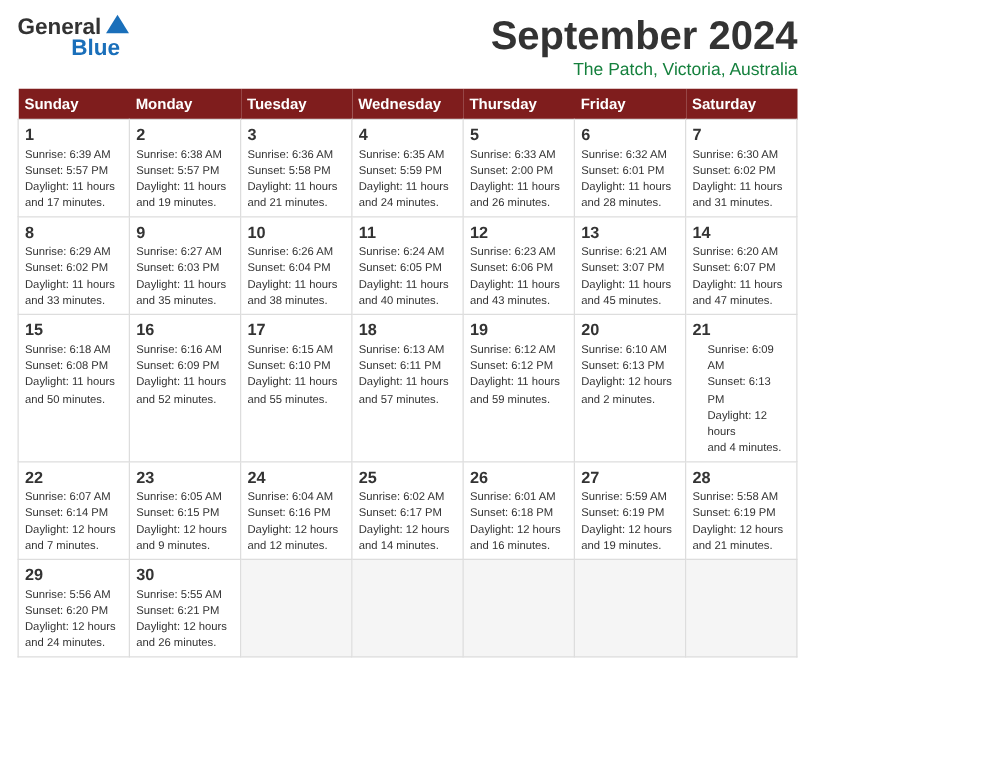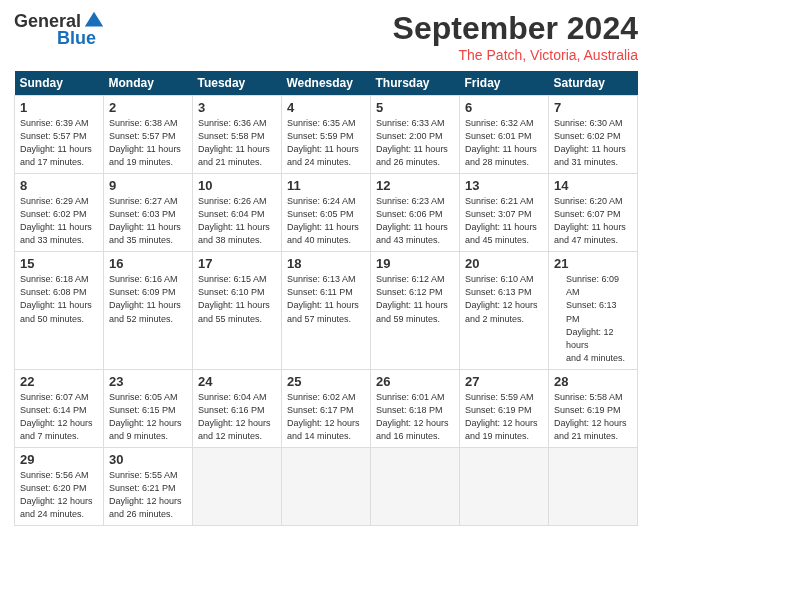--- a/index.html
+++ b/index.html
@@ -47,29 +47,29 @@
     .title-area {
       text-align: right;
     }
     .month-title {
       font-size: 32px;
       font-weight: bold;
       color: #333;
     }
     .subtitle {
       font-size: 14px;
-      color: #ef4444;
+      color: #15803d;
     }
     table {
       width: 100%;
       border-collapse: collapse;
       table-layout: fixed;
     }
     th {
-      background-color: #0c4a6e;
+      background-color: #7f1d1d;
       color: white;
       text-align: left;
       padding: 5px 5px;
       font-size: 12px;
       font-weight: bold;
     }
     td {
       border: 1px solid #ddd;
       vertical-align: top;
       padding: 4px 5px;

